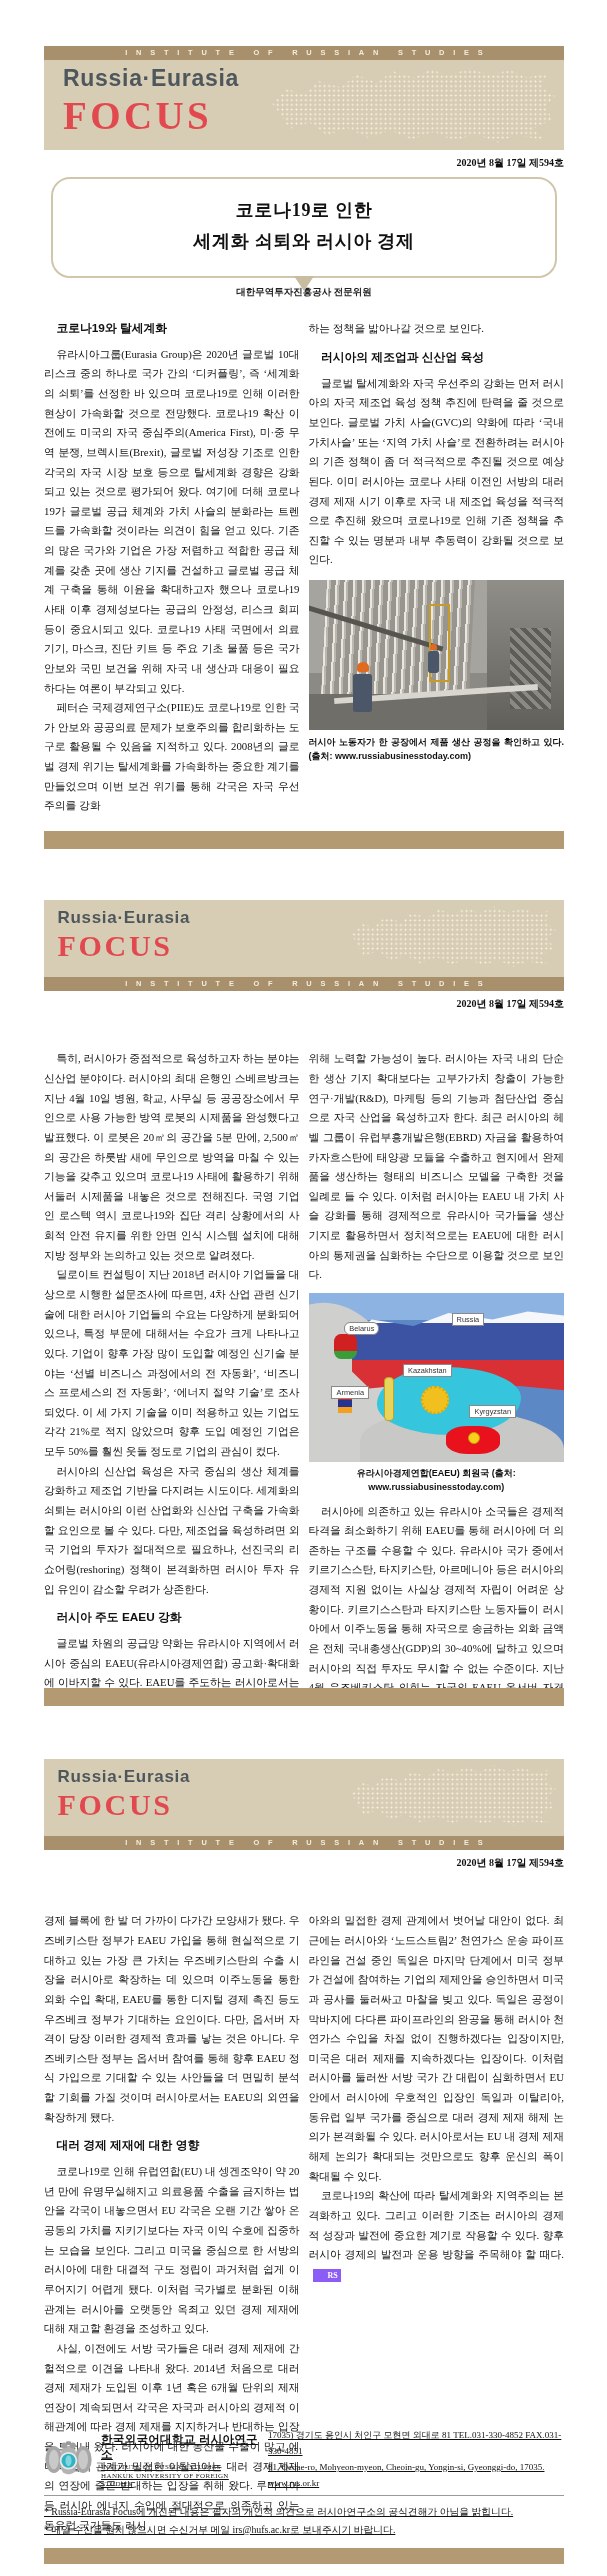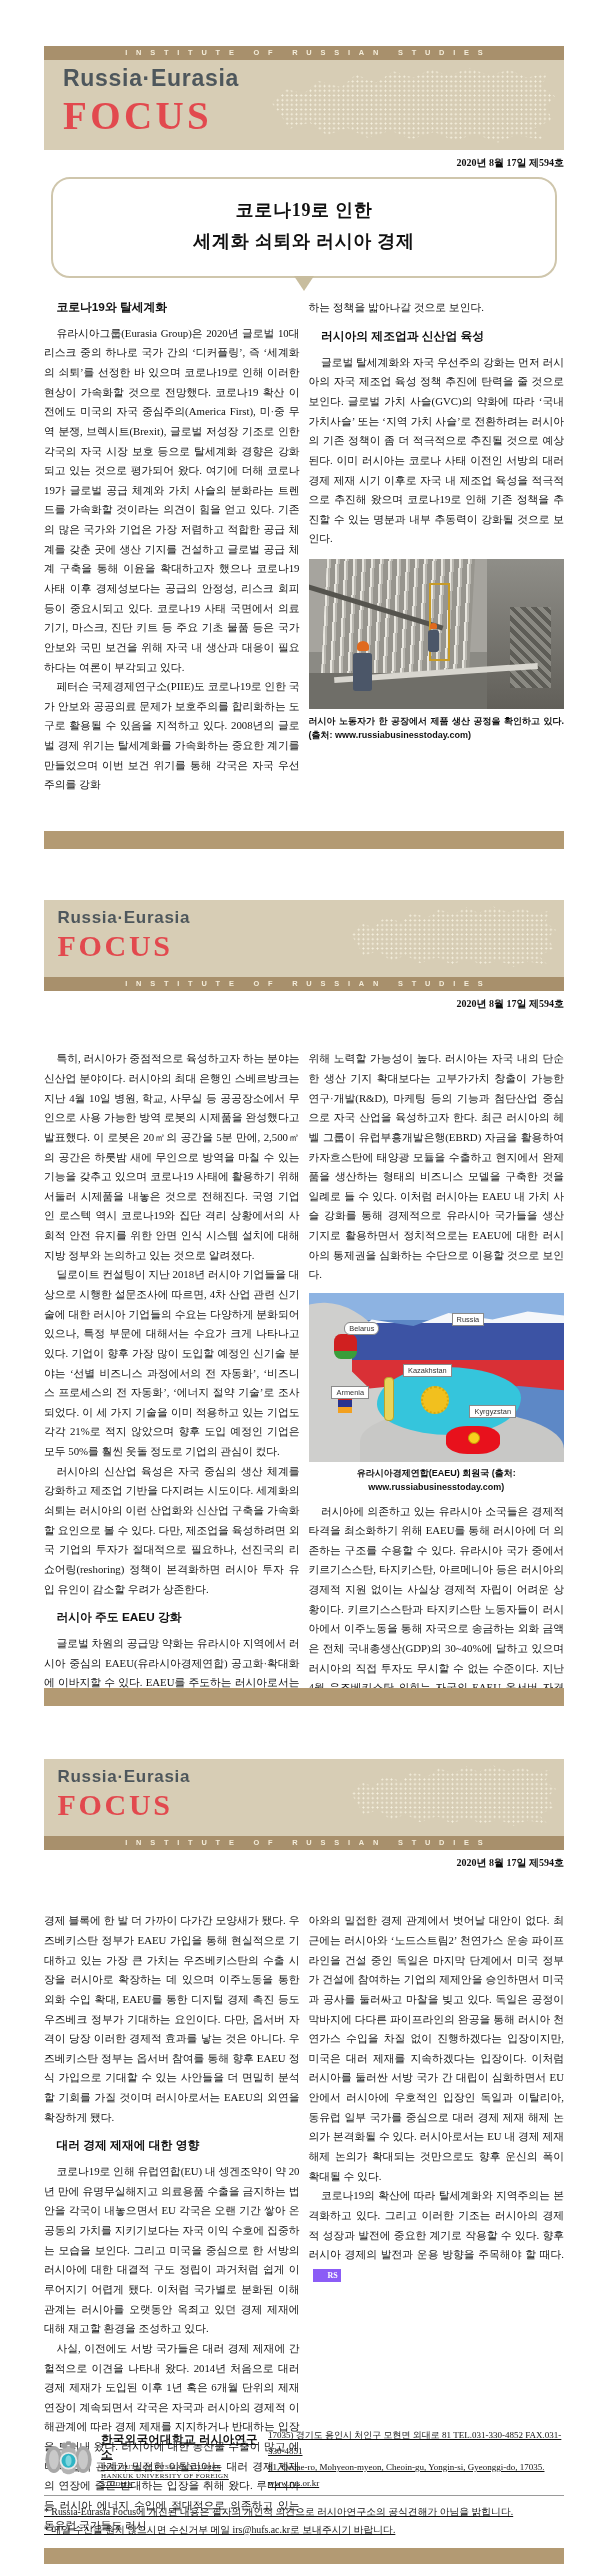--- a/index.html
+++ b/index.html
@@ -113,20 +113,21 @@
         </div>
         <div class="dotmap"></div>
       </div>
       <div class="dateline">2020년 8월 17일 제594호</div>
 
       <div class="bubble">
         <div class="bubble-line">코로나19로 인한</div>
         <div class="bubble-line">세계화 쇠퇴와 러시아 경제</div>
         <div class="pointer"></div>
       </div>
+      <div class="affil">대한무역투자진흥공사 전문위원</div>
 
       <div class="cols">
         <div class="col">
           <h3 class="first">코로나19와 탈세계화</h3>
           <p>유라시아그룹(Eurasia Group)은 2020년 글로벌 10대 리스크 중의 하나로 국가 간의 ‘디커플링’, 즉 ‘세계화의 쇠퇴’를 선정한 바 있으며 코로나19로 인해 이러한 현상이 가속화할 것으로 전망했다. 코로나19 확산 이전에도 미국의 자국 중심주의(America First), 미·중 무역 분쟁, 브렉시트(Brexit), 글로벌 저성장 기조로 인한 각국의 자국 시장 보호 등으로 탈세계화 경향은 강화되고 있는 것으로 평가되어 왔다. 여기에 더해 코로나19가 글로벌 공급 체계와 가치 사슬의 분화라는 트렌드를 가속화할 것이라는 의견이 힘을 얻고 있다. 기존의 많은 국가와 기업은 가장 저렴하고 적합한 공급 체계를 갖춘 곳에 생산 기지를 건설하고 글로벌 공급 체계 구축을 통해 이윤을 확대하고자 했으나 코로나19 사태 이후 경제성보다는 공급의 안정성, 리스크 회피 등이 중요시되고 있다. 코로나19 사태 국면에서 의료 기기, 마스크, 진단 키트 등 주요 기초 물품 등은 국가 안보와 국민 보건을 위해 자국 내 생산과 대응이 필요하다는 여론이 부각되고 있다.</p>
           <p>페터슨 국제경제연구소(PIIE)도 코로나19로 인한 국가 안보와 공공의료 문제가 보호주의를 합리화하는 도구로 활용될 수 있음을 지적하고 있다. 2008년의 글로벌 경제 위기는 탈세계화를 가속화하는 중요한 계기를 만들었으며 이번 보건 위기를 통해 각국은 자국 우선주의를 강화</p>
         </div>
         <div class="col">
           <p class="cont">하는 정책을 밟아나갈 것으로 보인다.</p>
           <h3>러시아의 제조업과 신산업 육성</h3>

